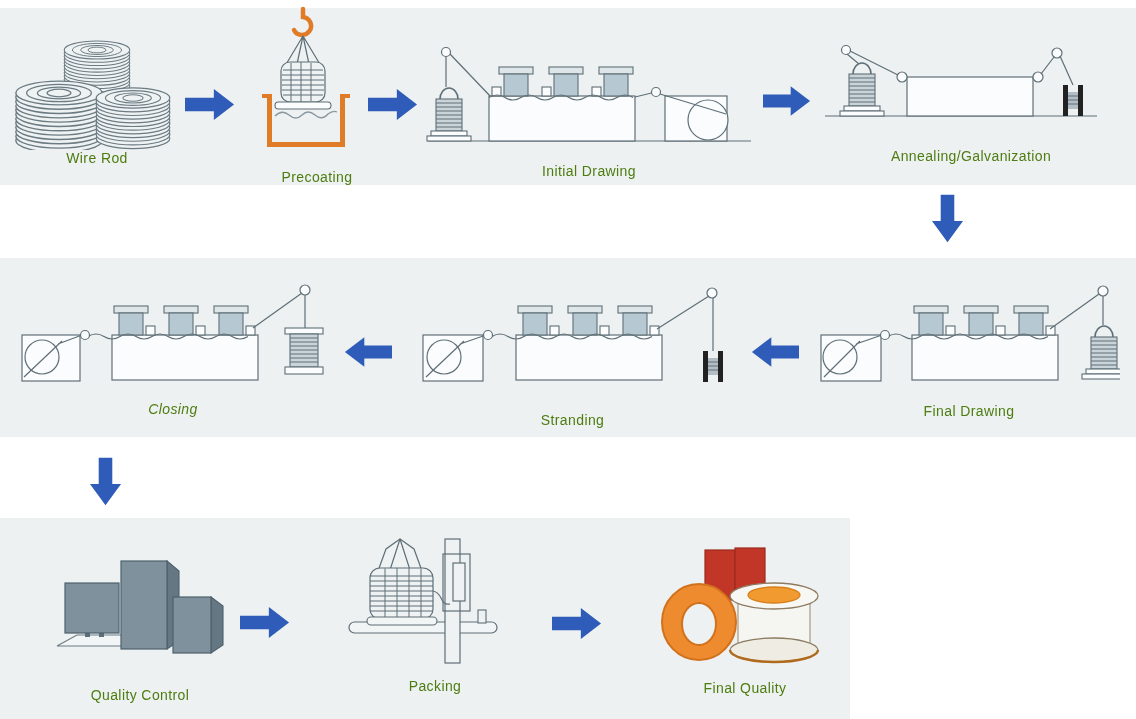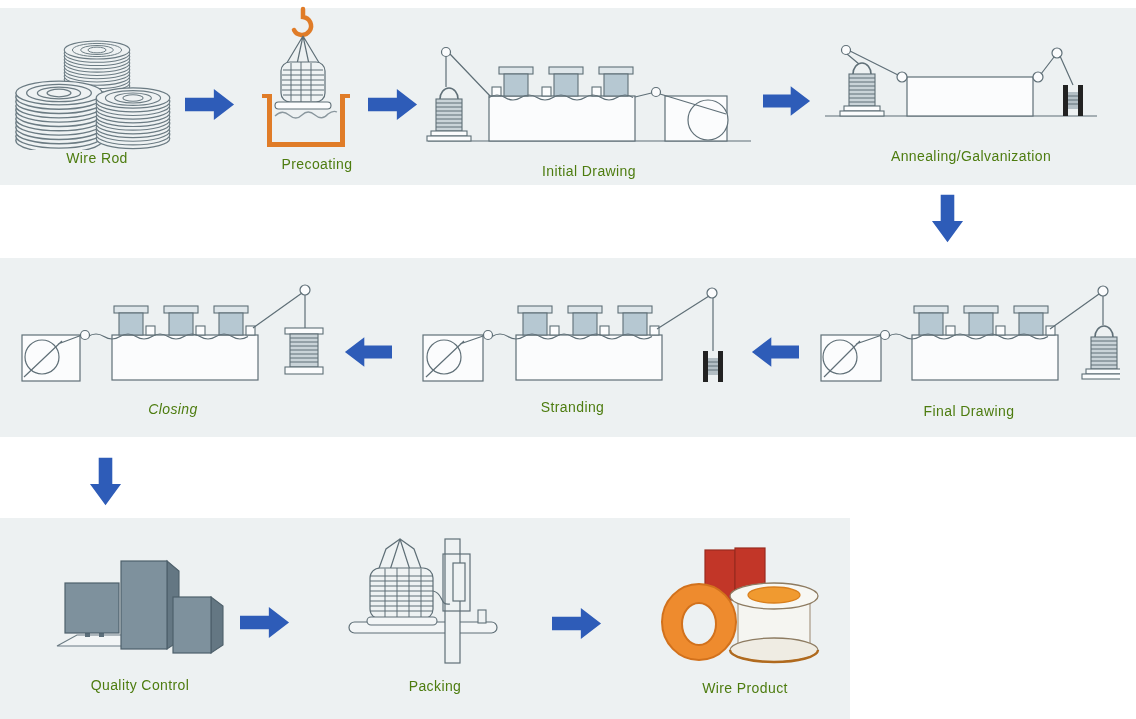--- a/index.html
+++ b/index.html
@@ -104,21 +104,21 @@
     <path d="M28,66h40 M27,71h42 M27,76h42 M27,81h42 M27,86h42 M28,91h40" stroke="#5f6f77" stroke-width="1"></path>
     <path d="M36,59v38 M46,58v40 M56,59v38" stroke="#5f6f77" stroke-width="1"></path>
     <rect x="20" y="98" width="56" height="7" rx="3.5" fill="#fbfcfd" stroke="#5f6f77" stroke-width="1.1"></rect>
     <path d="M20,112 q7,-7 14,-1 q7,6 13,0 q6,-6 13,0 q7,6 13,-1 q5,-4 9,-2" fill="none" stroke="#8a979e" stroke-width="1.3"></path>
     <rect x="7" y="90" width="10" height="4" fill="#e07c28"></rect>
     <rect x="85" y="90" width="10" height="4" fill="#e07c28"></rect>
     <rect x="12" y="90" width="5" height="53" fill="#e07c28"></rect>
     <rect x="85" y="90" width="5" height="53" fill="#e07c28"></rect>
     <rect x="12" y="138" width="78" height="5" fill="#e07c28"></rect>
   </svg>
-  <div class="step-label" style="margin-top:4px;">Precoating</div>
+  <div class="step-label" style="margin-top:17px;">Precoating</div>
 </div>
 
 <svg class="arrow" style="left:368px;top:88px;" width="50" height="33" viewBox="0 0 52 34">
   <polygon points="0,10 30,10 30,1 51,17 30,33 30,24 0,24" fill="#2e5cb8"></polygon>
 </svg>
 
 <div class="step" style="left:423px;top:40px;width:332px;">
   <svg width="332" height="107" viewBox="0 0 332 107">
     <path d="M5,101 H328" class="ln"></path>
     <circle cx="23" cy="12" r="4.5" fill="#fbfcfd" stroke="#5f6f77" stroke-width="1.2"></circle>
@@ -183,21 +183,21 @@
     <rect x="3" y="52" width="60" height="46" fill="#fbfcfd" stroke="#5f6f77" stroke-width="1.2"></rect>
     <circle cx="24" cy="74" r="17" fill="#fbfcfd" stroke="#5f6f77" stroke-width="1.2"></circle>
     <path d="M6,94 L44,58 M66,52 L40,61" class="ln"></path>
     <use href="#tableA" transform="translate(242,52) scale(-1,1)"></use>
     <path d="M72,53.5 q8,-5 16,0 t16,0 t16,0 t16,0 t16,0 t16,0 t16,0 t16,0 t16,0 t16,0" class="ln" stroke-width="1"></path>
     <circle cx="68" cy="52" r="4.5" fill="#fbfcfd" stroke="#5f6f77" stroke-width="1.2"></circle>
     <circle cx="292" cy="10" r="5" fill="#fbfcfd" stroke="#5f6f77" stroke-width="1.2"></circle>
     <path d="M237,46 L289,13 M293,15 V68" class="ln"></path>
     <use href="#bobbin" transform="translate(283,68)"></use>
   </svg>
-  <div class="step-label" style="margin-top:16px;">Stranding</div>
+  <div class="step-label" style="margin-top:29px;">Stranding</div>
 </div>
 
 <svg class="arrow" style="left:344px;top:336px;" width="48" height="32" viewBox="0 0 52 34">
   <polygon points="52,10 22,10 22,1 1,17 22,33 22,24 52,24" fill="#2e5cb8"></polygon>
 </svg>
 
 <div class="step" style="left:18px;top:283px;width:310px;font-style:italic;">
   <svg width="310" height="100" viewBox="0 0 310 100">
     <rect x="4" y="52" width="58" height="46" fill="#fbfcfd" stroke="#5f6f77" stroke-width="1.2"></rect>
     <circle cx="24" cy="74" r="17" fill="#fbfcfd" stroke="#5f6f77" stroke-width="1.2"></circle>
@@ -220,21 +220,21 @@
   <svg width="170" height="118" viewBox="0 0 170 118">
     <polygon points="2,101 22,90 100,90 80,101" fill="#f2f5f6" stroke="#6b7b83" stroke-width="1.1"></polygon>
     <rect x="30" y="86" width="5" height="6" fill="#5b6e7a"></rect>
     <rect x="44" y="86" width="5" height="6" fill="#5b6e7a"></rect>
     <rect x="10" y="38" width="54" height="50" fill="#7e919d" stroke="#4e606b" stroke-width="1.2"></rect>
     <polygon points="112,16 124,26 124,96 112,104" fill="#647783" stroke="#4e606b" stroke-width="1.1"></polygon>
     <rect x="66" y="16" width="46" height="88" fill="#7e919d" stroke="#4e606b" stroke-width="1.2"></rect>
     <polygon points="156,52 168,61 168,100 156,108" fill="#647783" stroke="#4e606b" stroke-width="1.1"></polygon>
     <rect x="118" y="52" width="38" height="56" fill="#7e919d" stroke="#4e606b" stroke-width="1.2"></rect>
   </svg>
-  <div class="step-label" style="margin-top:14px;">Quality Control</div>
+  <div class="step-label" style="margin-top:24px;">Quality Control</div>
 </div>
 
 <svg class="arrow" style="left:240px;top:606px;" width="50" height="33" viewBox="0 0 52 34">
   <polygon points="0,10 30,10 30,1 51,17 30,33 30,24 0,24" fill="#2e5cb8"></polygon>
 </svg>
 
 <div class="step" style="left:340px;top:533px;width:190px;">
   <svg width="190" height="135" viewBox="0 0 190 135">
     <rect x="9" y="89" width="148" height="11" rx="5.5" fill="#f2f5f6" stroke="#5f6f77" stroke-width="1.2"></rect>
     <rect x="105" y="6" width="15" height="124" fill="#eef2f3" stroke="#5f6f77" stroke-width="1.2"></rect>
@@ -261,14 +261,14 @@
     <rect x="52" y="12" width="30" height="50" fill="#c23628" stroke="#992b1e" stroke-width="1.2"></rect>
     <rect x="82" y="10" width="30" height="52" fill="#c23628" stroke="#992b1e" stroke-width="1.2"></rect>
     <rect x="85" y="58" width="72" height="55" fill="#f5f5f1" stroke="#a99a85" stroke-width="1.2"></rect>
     <ellipse cx="121" cy="112" rx="44" ry="12" fill="#efece3" stroke="#8d7b61" stroke-width="1.3"></ellipse>
     <path d="M77,112 a44,12 0 0 0 88,0" fill="none" stroke="#b06a1e" stroke-width="2.4"></path>
     <ellipse cx="121" cy="58" rx="44" ry="13" fill="#f7f7f3" stroke="#8d7b61" stroke-width="1.3"></ellipse>
     <ellipse cx="121" cy="57" rx="26" ry="8" fill="#f09a30" stroke="#d87f1d" stroke-width="1.3"></ellipse>
     <ellipse cx="46" cy="84" rx="37" ry="38" fill="#ee8b2e" stroke="#d2711c" stroke-width="2"></ellipse>
     <ellipse cx="46" cy="86" rx="17" ry="21" fill="#edf1f2" stroke="#d2711c" stroke-width="2"></ellipse>
   </svg>
-  <div class="step-label" style="margin-top:2px;">Wire Product</div>
+  <div class="step-label" style="margin-top:2px;">Final Quality</div>
 </div>
 
 </body></html>

